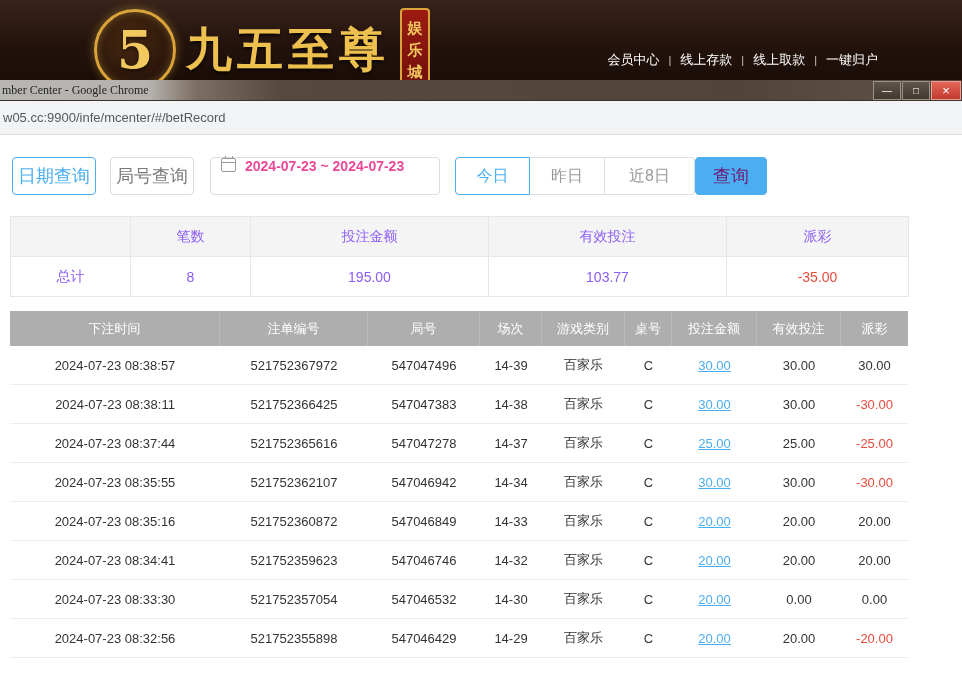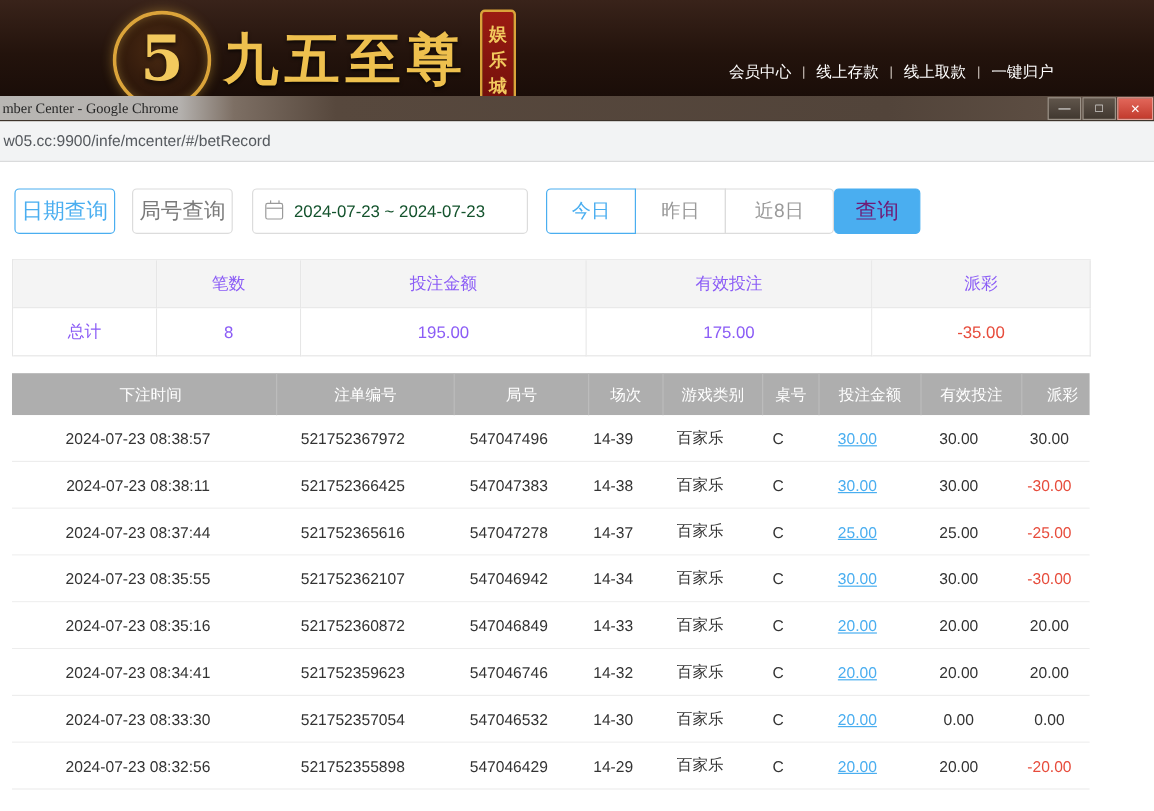--- a/index.html
+++ b/index.html
@@ -42,21 +42,21 @@
     display:flex;align-items:center;padding-left:3px;font-size:13px;color:#55595e;}
   .content{background:#fff;height:540px;position:relative;overflow:hidden;}
 
   
   .filters{display:flex;align-items:center;padding:22px 0 0 12px;}
   .btn{height:38px;border-radius:4px;background:#fff;font-size:18px;
     display:flex;align-items:center;justify-content:center;cursor:pointer;white-space:nowrap;}
   .btn-date-query{width:84px;border:1px solid #4aaef0;color:#4aaef0;}
   .btn-round-query{width:84px;border:1px solid #dcdcdc;color:#7a7a7a;margin-left:14px;}
   .date-input{width:230px;height:38px;border:1px solid #dcdcdc;border-radius:4px;margin-left:16px;
-    display:flex;align-items:center;padding:0 10px;color:#14532d;font-size:14px;cursor:pointer;}
+    display:flex;align-items:flex-start;padding:0 10px;color:#ec4899;font-size:14px;cursor:pointer;font-weight:bold;}
   .cal-icon{width:15px;height:14px;border:1px solid #9a9a9a;border-radius:2px;margin-right:9px;
     position:relative;flex:0 0 auto;}
   .cal-icon::before{content:"";position:absolute;left:0;right:0;top:3px;height:1px;background:#9a9a9a;}
   .cal-icon::after{content:"";position:absolute;left:3px;top:-3px;width:1px;height:3px;
     background:#9a9a9a;box-shadow:7px 0 0 #9a9a9a;}
   .quick-group{display:flex;margin-left:15px;}
   .quick-btn{height:38px;border:1px solid #dcdcdc;background:#fff;color:#9a9a9a;font-size:16px;
     display:flex;align-items:center;justify-content:center;cursor:pointer;margin-left:-1px;position:relative;}
   .quick-btn:nth-child(1){width:75px;margin-left:0;border-radius:4px 0 0 4px;}
   .quick-btn:nth-child(2){width:76px;}
@@ -68,21 +68,21 @@
   .summary{margin:21px 10px 0 10px;border-top:1px solid #e6e6e6;border-left:1px solid #e6e6e6;width:899px;}
   .s-row{display:grid;grid-template-columns:120px 120px 238px 238px 182px;}
   .s-cell{height:40px;display:flex;align-items:center;justify-content:center;font-size:14px;
     color:#8b5cf6;border-right:1px solid #e6e6e6;border-bottom:1px solid #e6e6e6;background:#fff;}
   .s-row.head .s-cell{background:#f4f4f4;}
   .neg{color:#e74c3c !important;}
 
   
   .records{margin:14px 10px 0 10px;width:898px;}
   .r-header{display:grid;grid-template-columns:210px 148px 112px 62px 83px 47px 85px 84px 67px;
-    background:#aeaeae;padding-left:11px;}
+    background:#aeaeae;}
   .r-hcell{height:35px;display:flex;align-items:center;justify-content:center;color:#fff;
     font-size:13px;border-right:1px solid #bcbcbc;}
   .r-hcell:last-child{border-right:none;}
   .r-row{display:grid;grid-template-columns:210px 148px 112px 62px 83px 47px 85px 84px 67px;
     border-bottom:1px solid #ededed;background:#fff;}
   .r-cell{height:38px;display:flex;align-items:center;justify-content:center;font-size:13px;color:#333;}
   .amount-link{color:#4aaef0;text-decoration:underline;cursor:pointer;}
 </style>
 </head>
 <body>
@@ -147,21 +147,21 @@
             <div class="s-cell"></div>
             <div class="s-cell">笔数</div>
             <div class="s-cell">投注金额</div>
             <div class="s-cell">有效投注</div>
             <div class="s-cell">派彩</div>
           </div>
         <div class="s-row">
             <div class="s-cell">总计</div>
             <div class="s-cell">8</div>
             <div class="s-cell">195.00</div>
-            <div class="s-cell">175.00</div>
+            <div class="s-cell">103.77</div>
             <div class="s-cell neg">-35.00</div>
           </div>
       </div>
 
       <div class="records">
         <div class="r-header">
             <div class="r-hcell">下注时间</div>
             <div class="r-hcell">注单编号</div>
             <div class="r-hcell">局号</div>
             <div class="r-hcell">场次</div>

